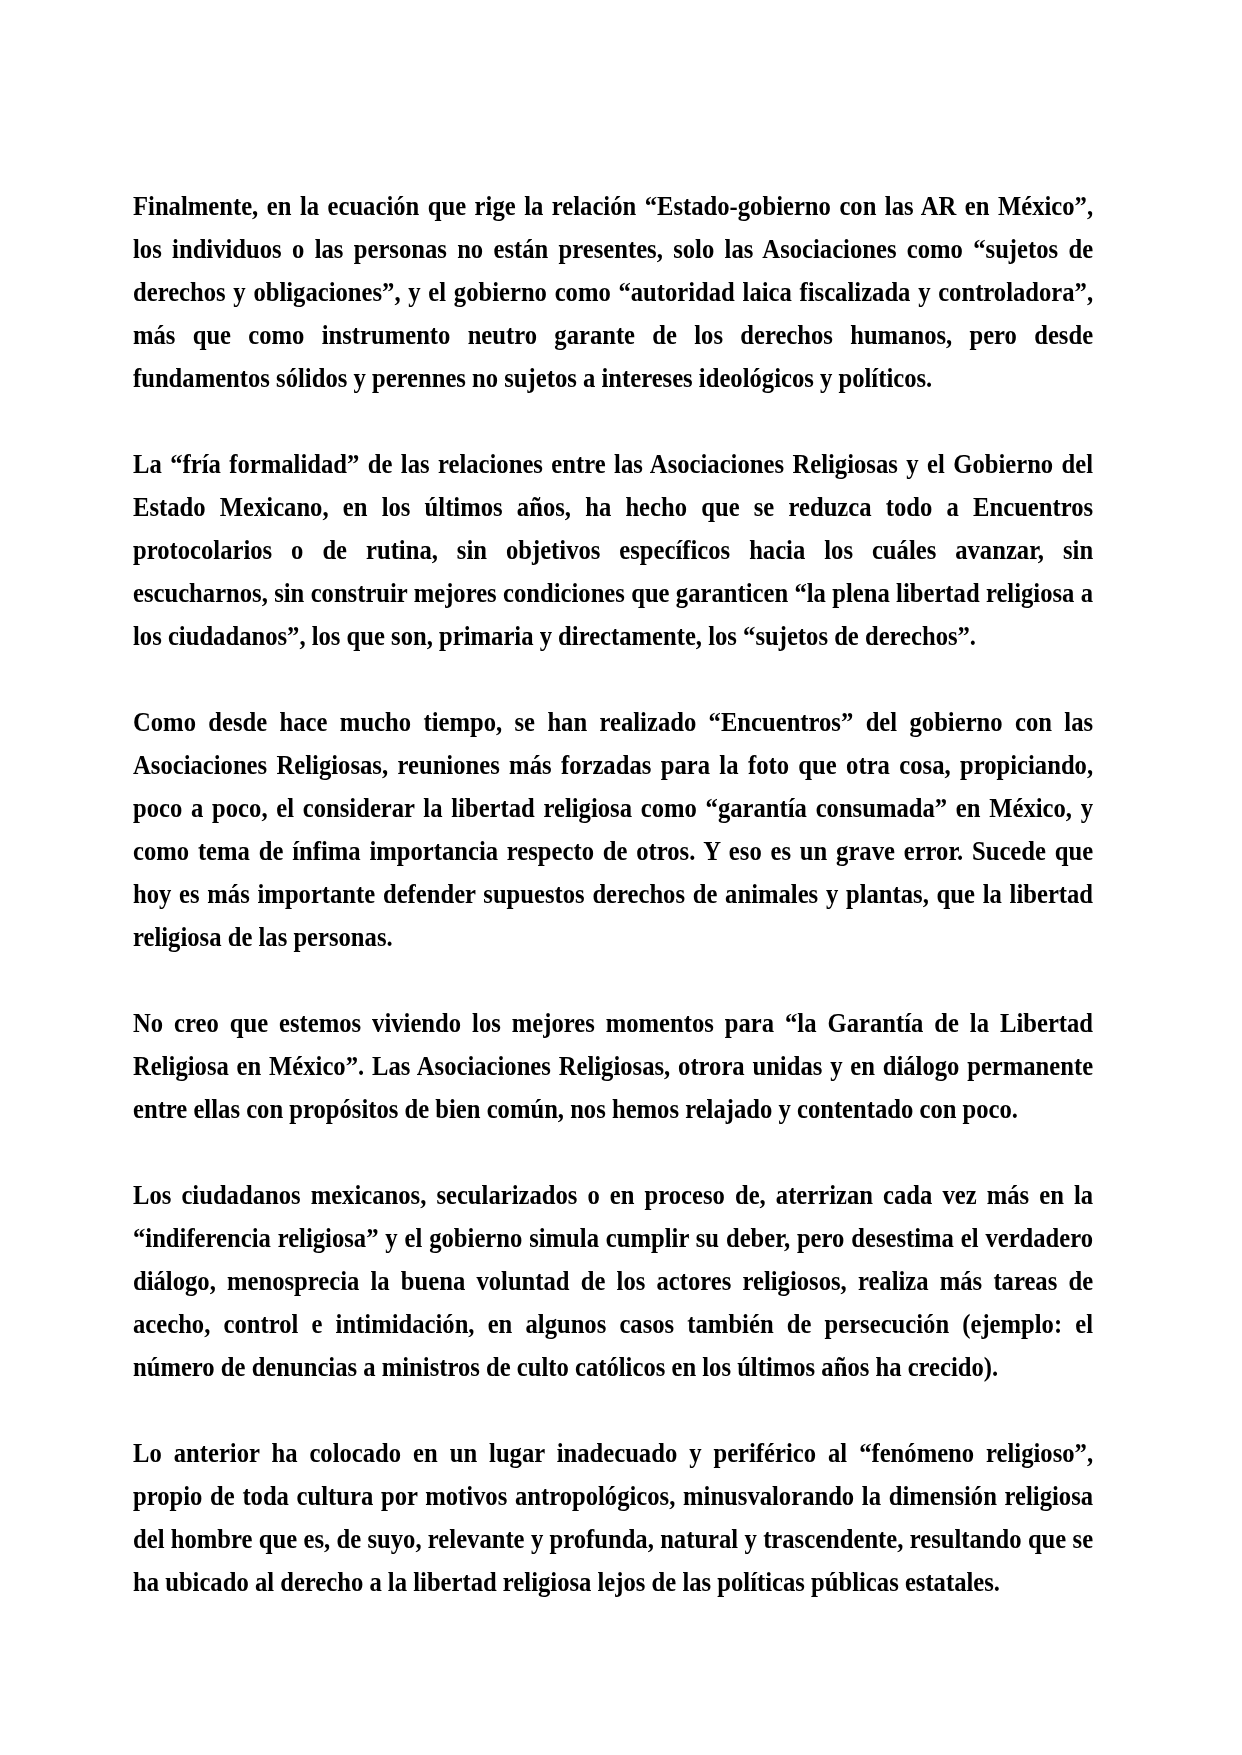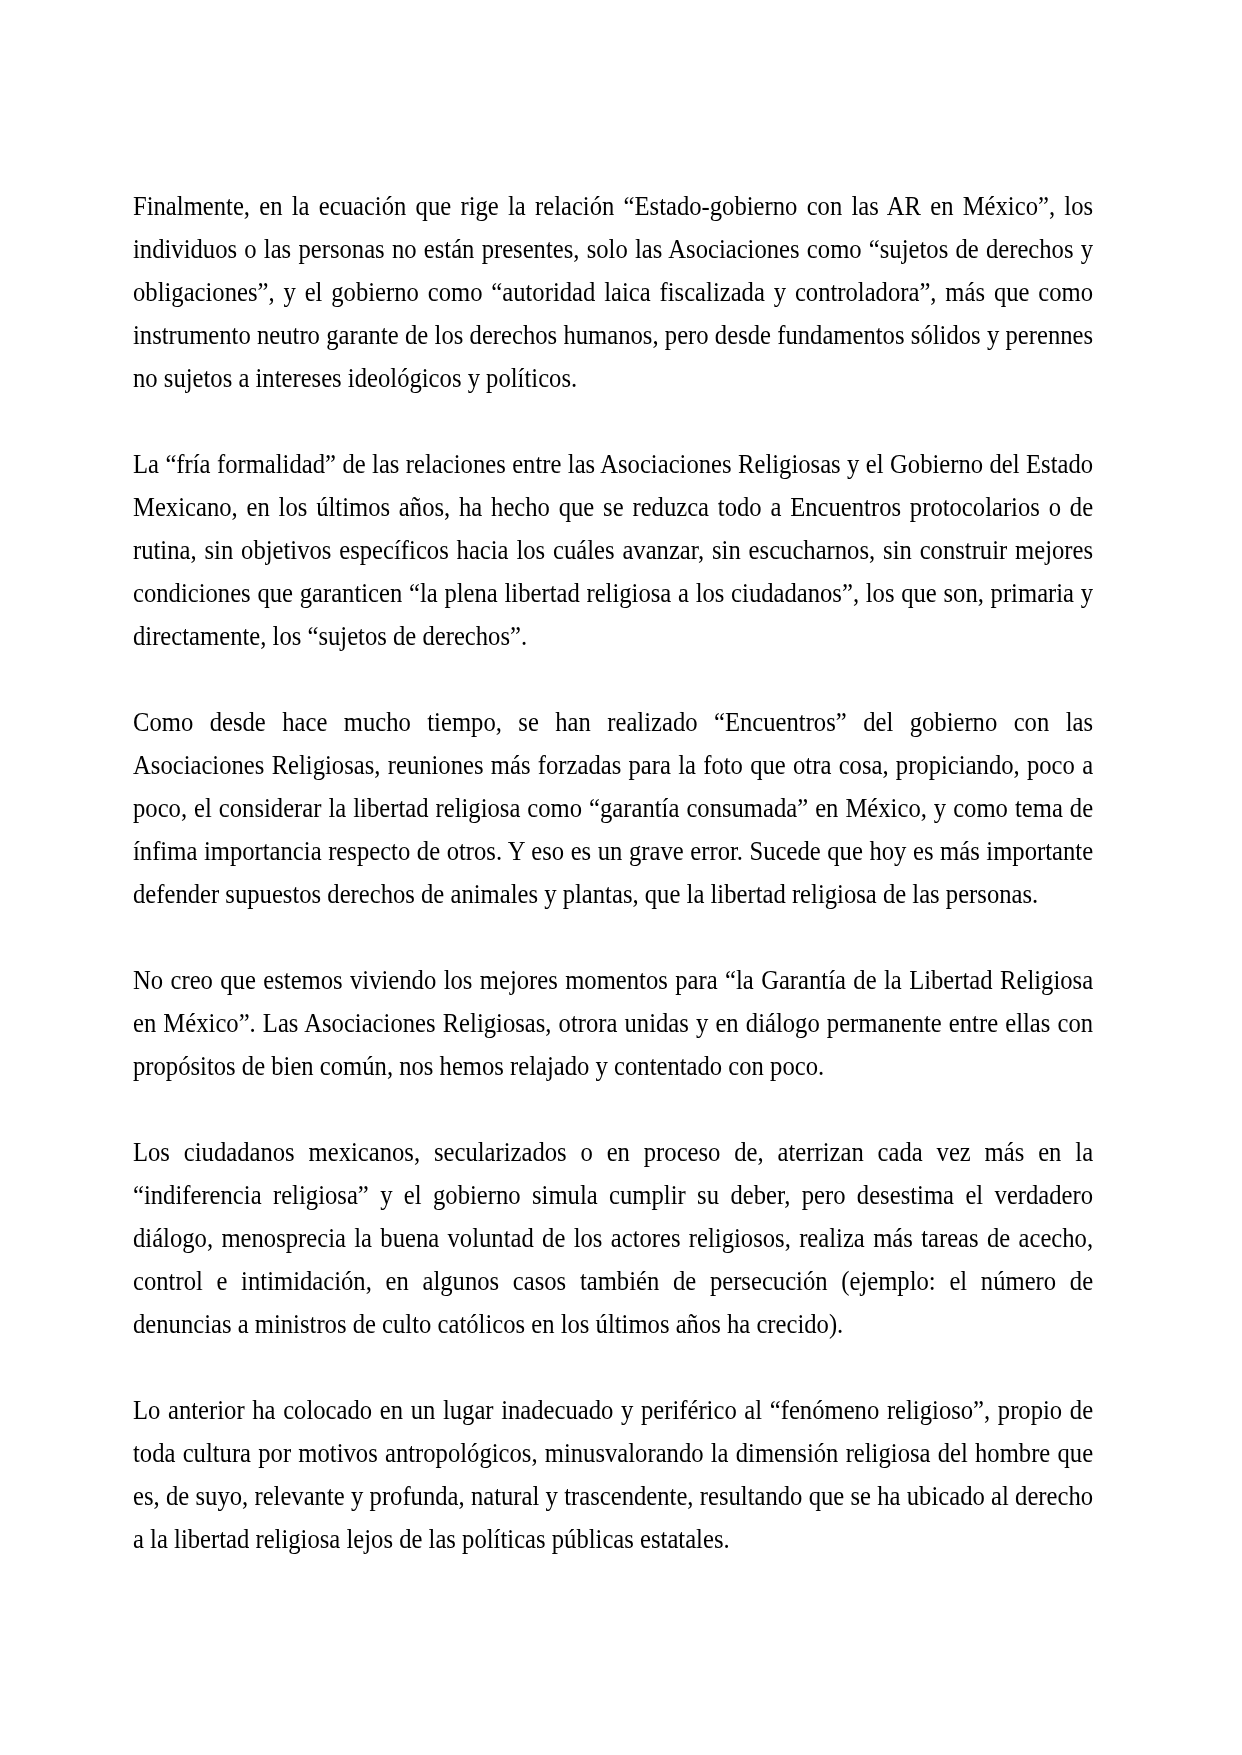--- a/index.html
+++ b/index.html
@@ -6,20 +6,21 @@
     margin: 0;
     padding: 0;
     background: #ffffff;
   }
   .page {
     position: relative;
     width: 1242px;
     height: 1755px;
     background: #ffffff;
     overflow: hidden;
+    font-weight: bold;
   }
   .content {
     position: absolute;
     left: 133px;
     top: 184px;
     width: 1091px;              
     transform: scaleX(0.88);    
     transform-origin: top left;
     color: #000000;
     font-family: "Liberation Serif", "DejaVu Serif", serif;

